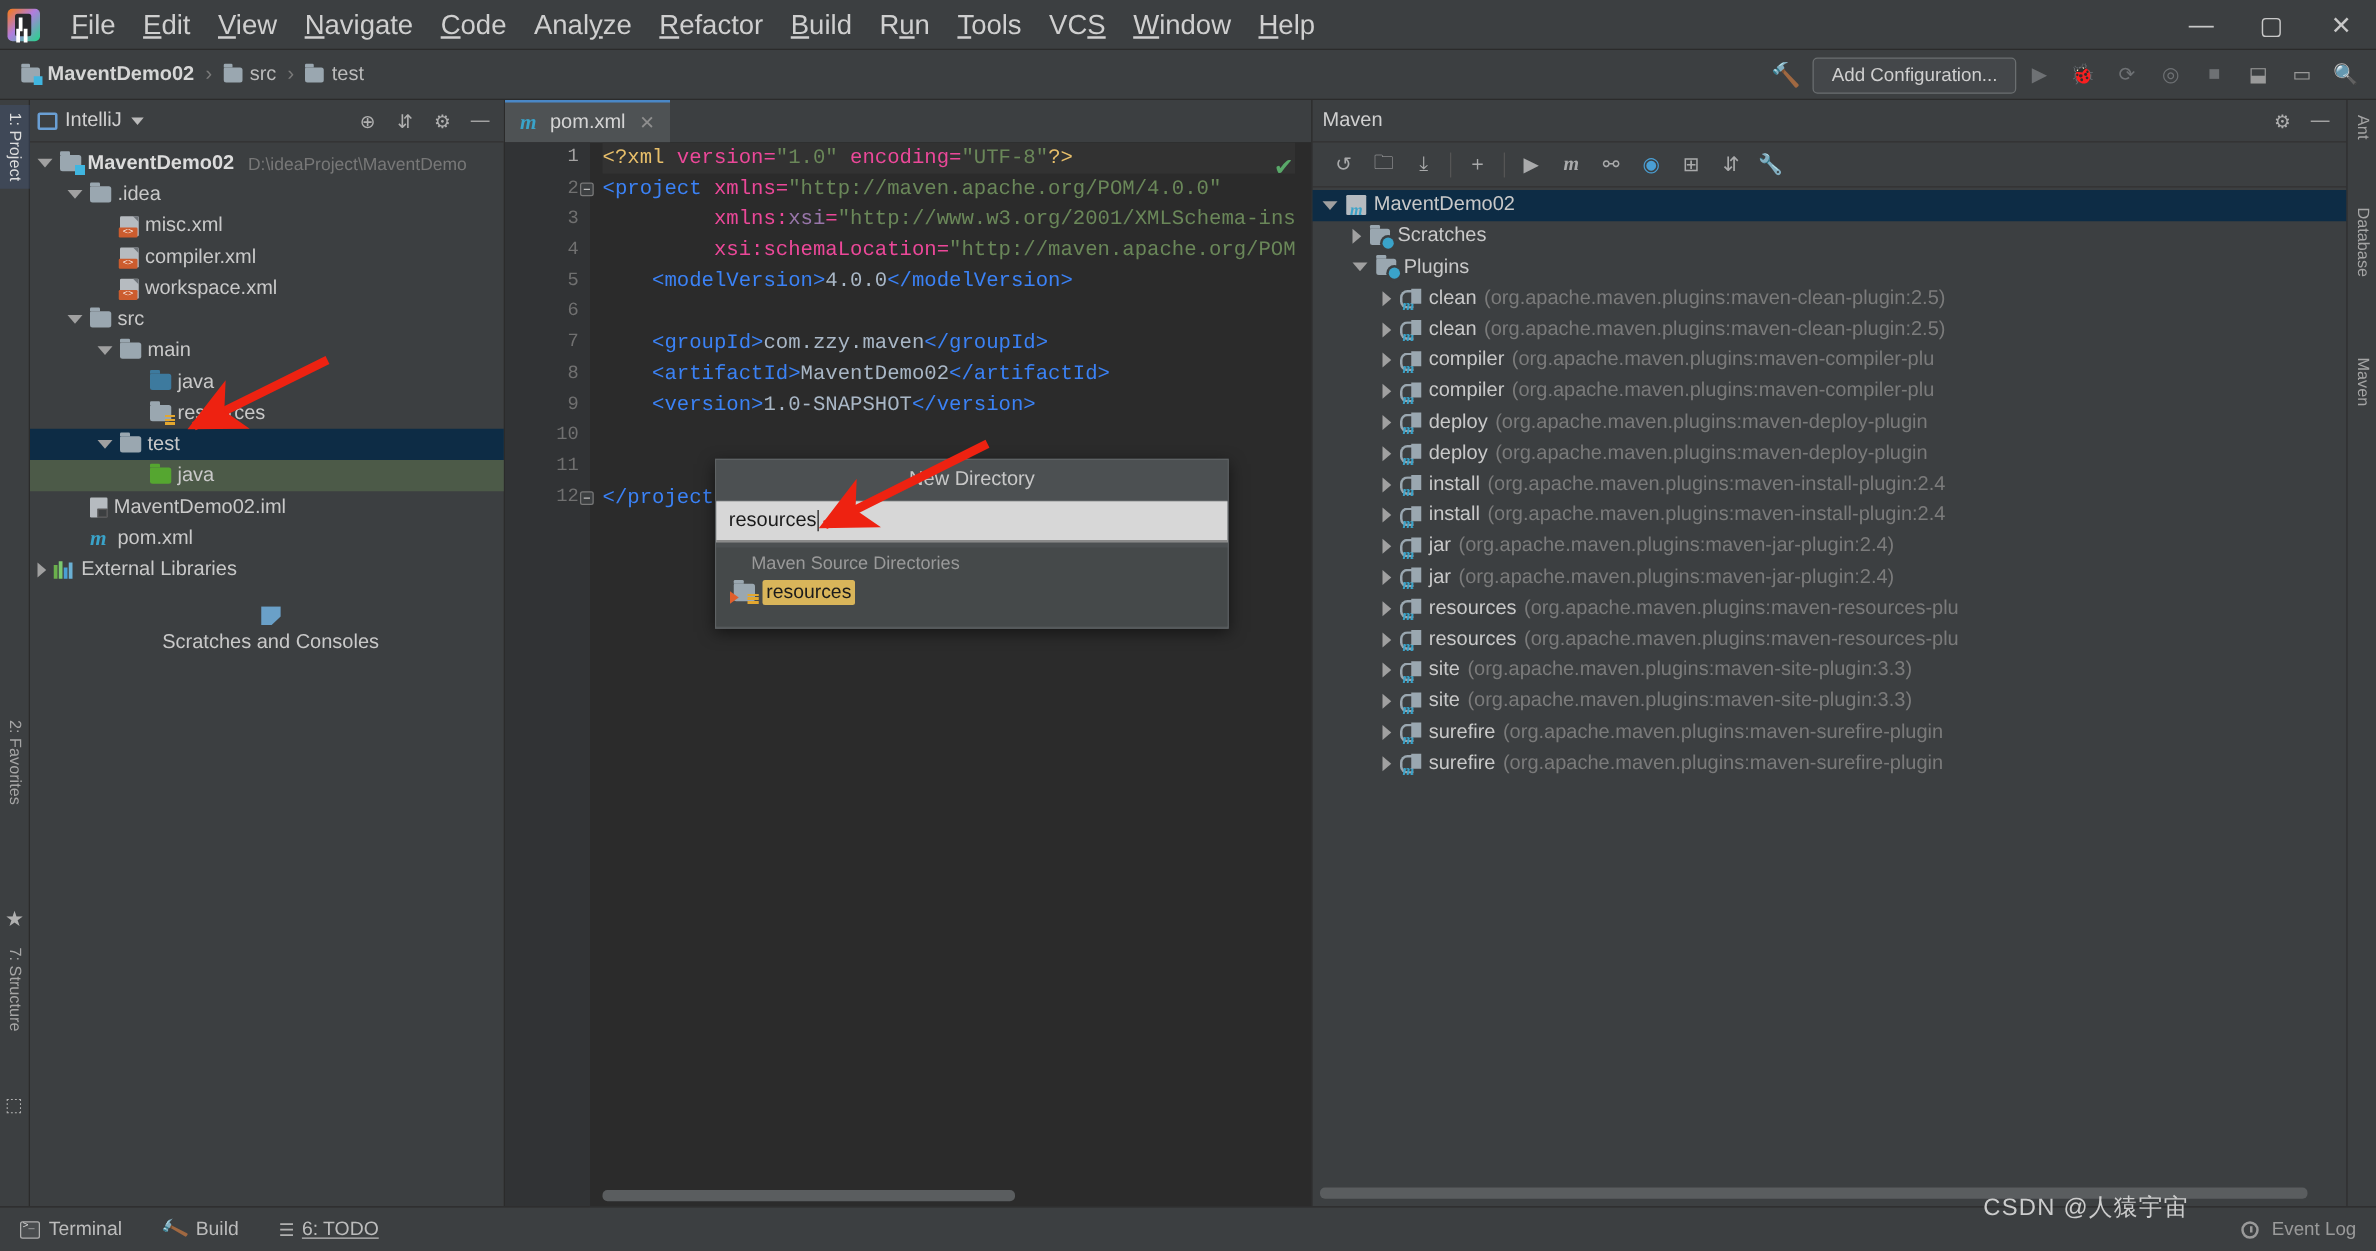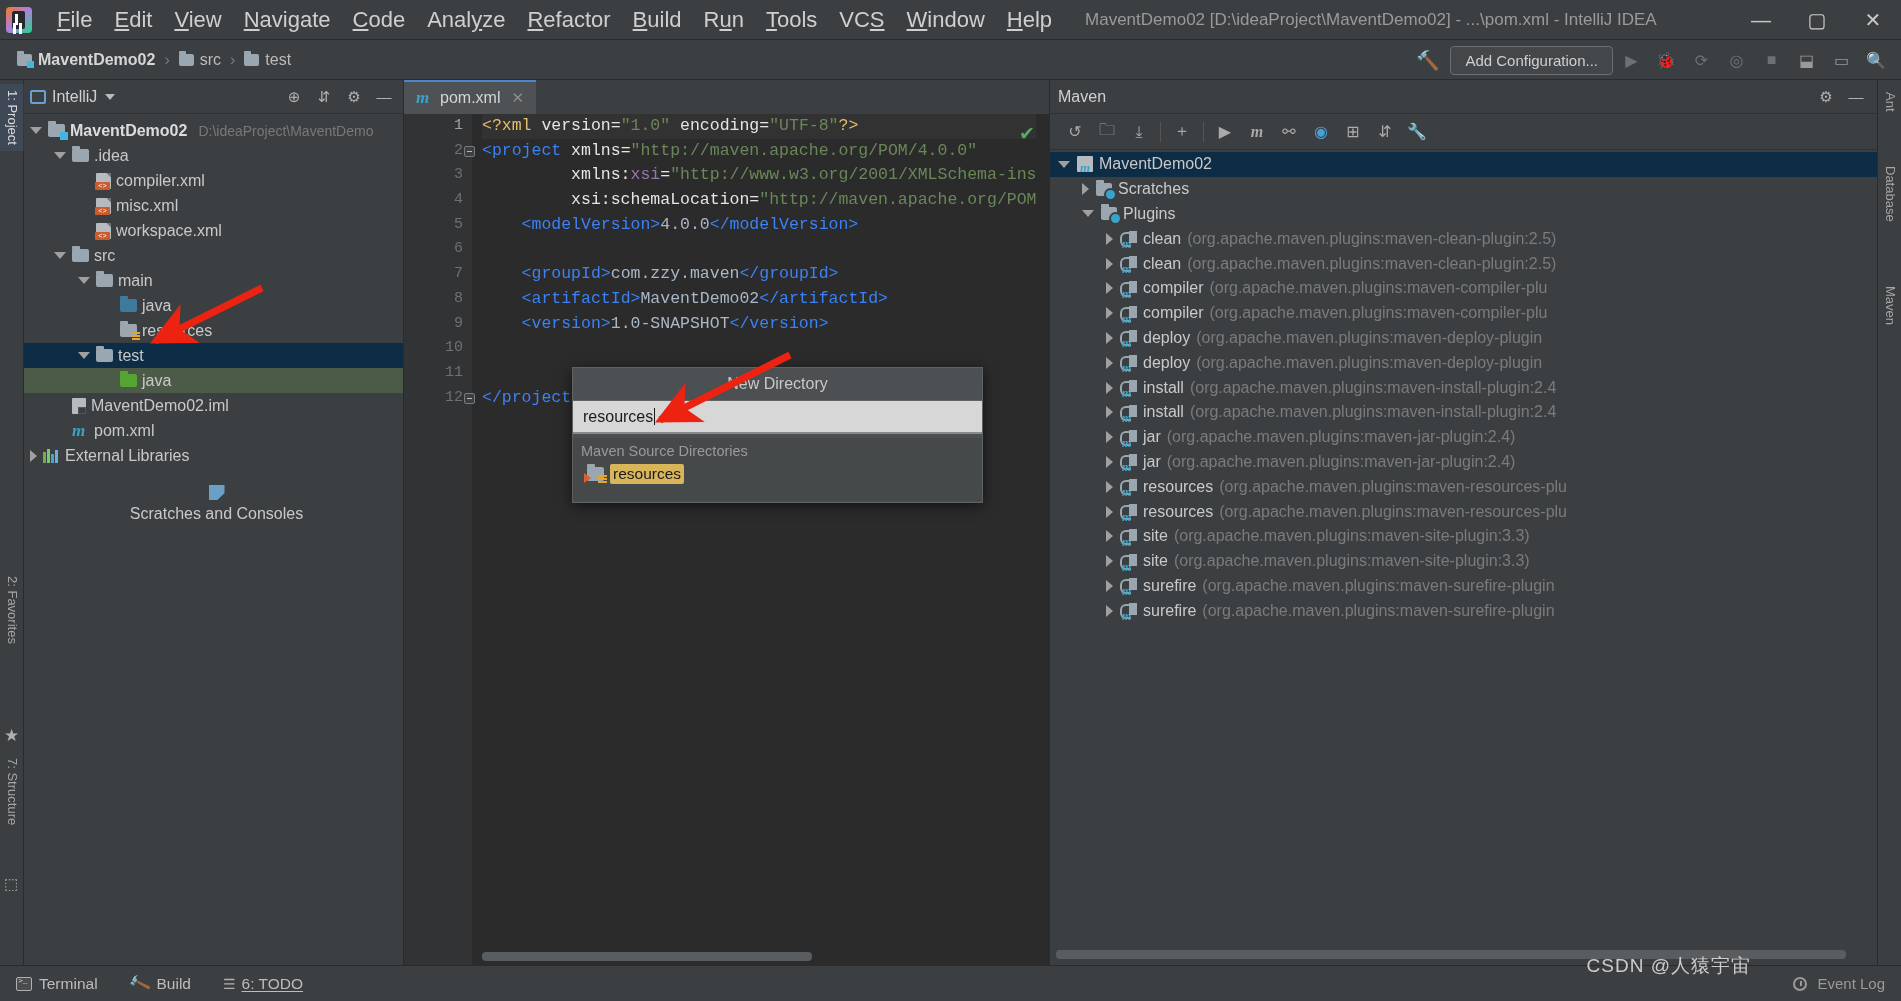--- a/index.html
+++ b/index.html
@@ -225,21 +225,21 @@
     height: 1px; background: #bbb;
   }
   .code {
     position: absolute; left: 78px; top: 0; right: 0; height: 100%;
     font-family: "Liberation Mono", monospace; font-size: 16.5px;
     line-height: 24.7px; white-space: pre; color: #a9b7c6;
   }
   .cl { height: 24.7px; }
   .cl.hl { background: #323232; }
   .tg { color: #3b82f6; }
-  .at { color: #e5e5e5; }
+  .at { color: #ec4899; }
   .st { color: #6a8759; }
   .ns { color: #9876aa; }
   .pi { color: #e8bf6a; }
   .txt { color: #a9b7c6; }
   .check-ok {
     position: absolute; right: 14px; top: 8px; color: #59a869;
     font-size: 19px; z-index: 5;
   }
   .vscroll-track {
     position: absolute; right: 0; top: 0; width: 13px; height: 100%;
@@ -266,21 +266,21 @@
     align-items: center; padding-left: 10px; font-size: 16px;
     border-bottom: 2px solid #8a8a8a;
   }
   .caret {
     width: 1px; height: 17px; background: #1a1a1a; margin-left: 1px;
     display: inline-block;
   }
   .popup-sep { height: 4px; background: #4c5052; }
   .popup-list { background: #45494a; height: 63px; padding-top: 3px; }
   .list-head {
-    font-size: 14.5px; color: #9a9a9a; padding: 2px 0 3px 8px;
+    font-size: 14.5px; color: #9a9a9a; padding: 2px 0 3px 28px;
   }
   .list-row {
     display: flex; align-items: center; gap: 6px; padding-left: 14px; height: 24px;
   }
   .mvn-src-ico {
     width: 17px; height: 14px; background: #9aa7b0; position: relative;
     border-radius: 1px 2px 2px 2px; flex: none;
   }
   .mvn-src-ico::before {
     content: ""; position: absolute; left: 0; top: -3px; width: 8px; height: 3px;
@@ -427,21 +427,20 @@
         <div class="menu-item"><span class="mn">C</span>ode</div>
         <div class="menu-item">Anal<span class="mn">y</span>ze</div>
         <div class="menu-item"><span class="mn">R</span>efactor</div>
         <div class="menu-item"><span class="mn">B</span>uild</div>
         <div class="menu-item">R<span class="mn">u</span>n</div>
         <div class="menu-item"><span class="mn">T</span>ools</div>
         <div class="menu-item">VC<span class="mn">S</span></div>
         <div class="menu-item"><span class="mn">W</span>indow</div>
         <div class="menu-item"><span class="mn">H</span>elp</div>
       </div>
-    <div class="win-title">MaventDemo02 [D:\ideaProject\MaventDemo02] - ...\pom.xml - IntelliJ IDEA</div>
     <div class="win-btns">
       <div class="win-btn">—</div>
       <div class="win-btn">▢</div>
       <div class="win-btn close">✕</div>
     </div>
   </div>
 
   <div class="navbar">
     <div class="crumbs" id="crumbs-root">
         <div class="crumb bold">
@@ -507,26 +506,26 @@
           <span class="path-dim">D:\ideaProject\MaventDemo</span>
         </div>
         <div class="row" style="padding-left: 30px;">
           <span class="tw"></span>
           <span class="ico folder"></span>
           <span>.idea</span>
         </div>
         <div class="row" style="padding-left: 54px;">
           <span class="tw none"></span>
           <span class="ico xml"></span>
-          <span>compiler.xml</span>
+          <span>misc.xml</span>
         </div>
         <div class="row" style="padding-left: 54px;">
           <span class="tw none"></span>
           <span class="ico xml"></span>
-          <span>misc.xml</span>
+          <span>compiler.xml</span>
         </div>
         <div class="row" style="padding-left: 54px;">
           <span class="tw none"></span>
           <span class="ico xml"></span>
           <span>workspace.xml</span>
         </div>
         <div class="row" style="padding-left: 30px;">
           <span class="tw"></span>
           <span class="ico folder"></span>
           <span>src</span>

